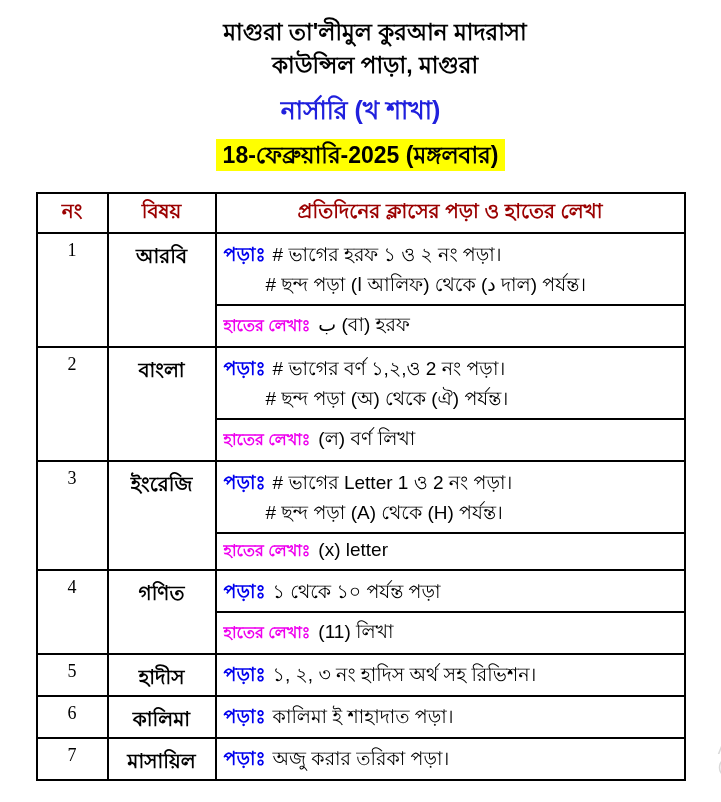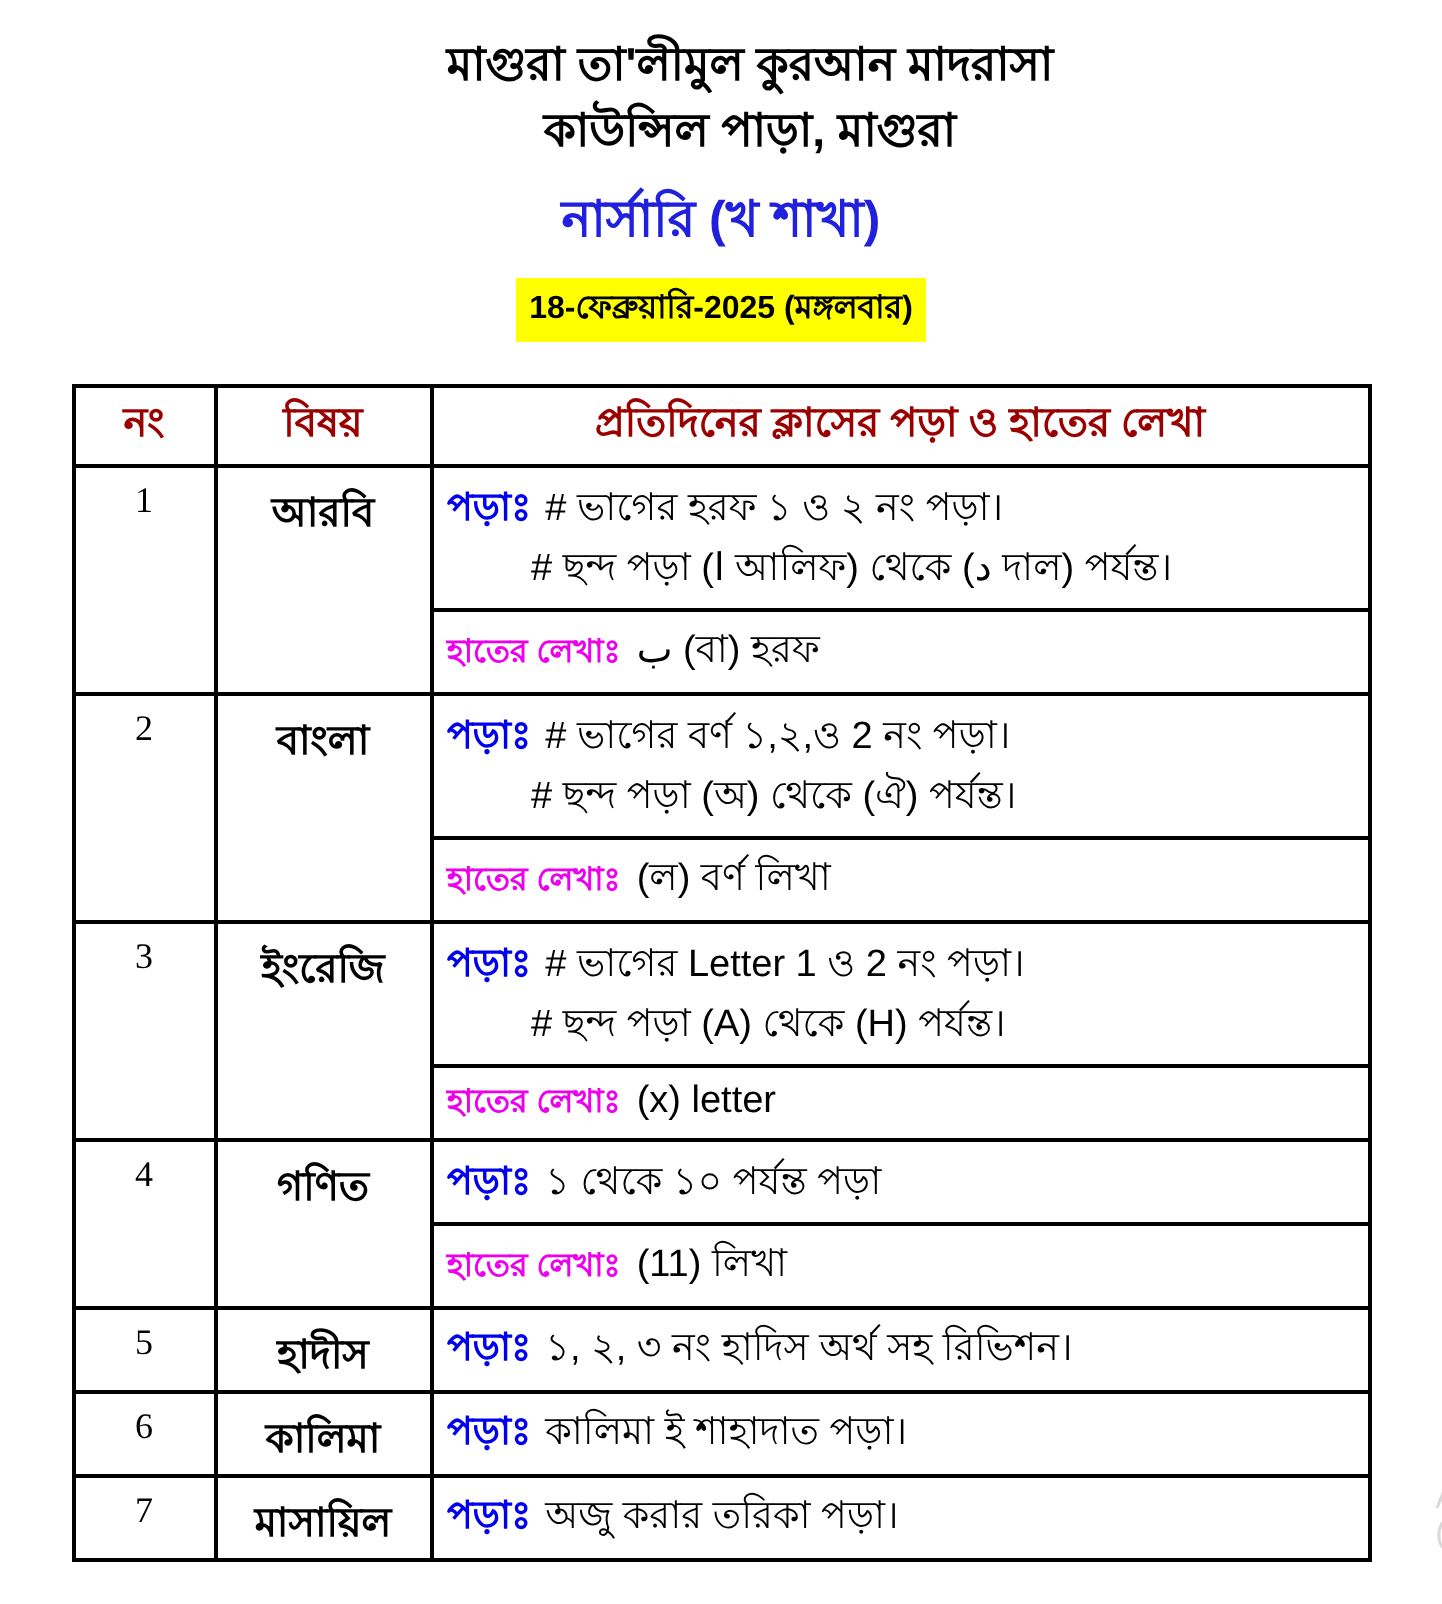--- a/index.html
+++ b/index.html
@@ -44,21 +44,21 @@
     font-weight: bold;
     color: var(--class_title_blue, #2020dd);
     margin-top: 12px;
     line-height: 32px;
   }
   .date-row { text-align: center; margin-top: 13px; }
   .date-banner {
     display: inline-block;
     background: var(--date_highlight_yellow, #ffff00);
     color: #000;
-    font-size: 16px;
+    font-size: 23px;
     font-weight: bold;
     line-height: 30px;
     padding: 1px 7px;
   }
   table.schedule {
     border-collapse: collapse;
     margin: 21px auto 0 auto;
     table-layout: fixed;
     width: 648px;
   }

